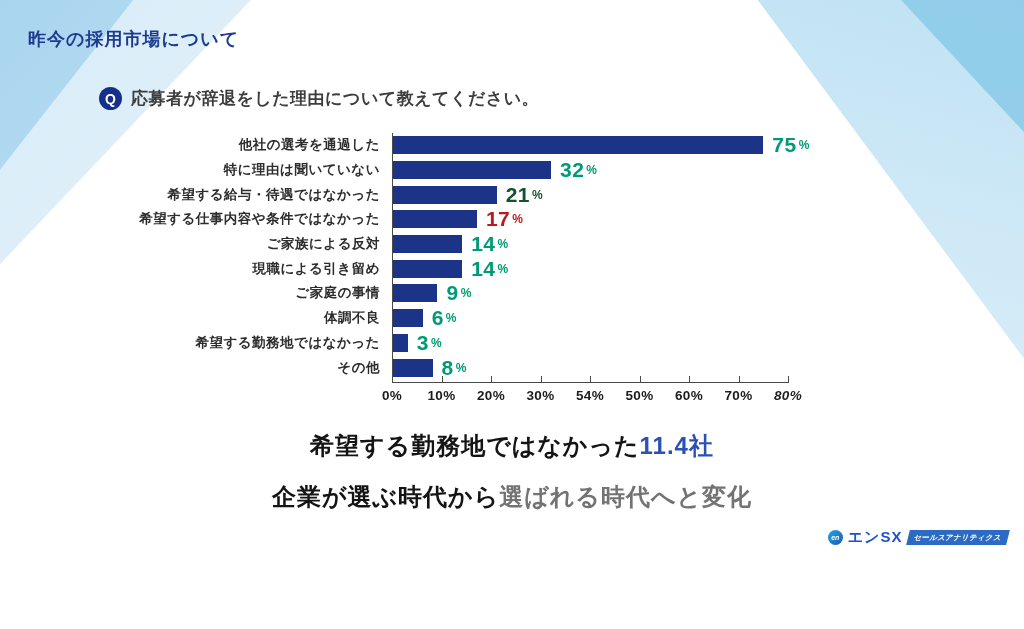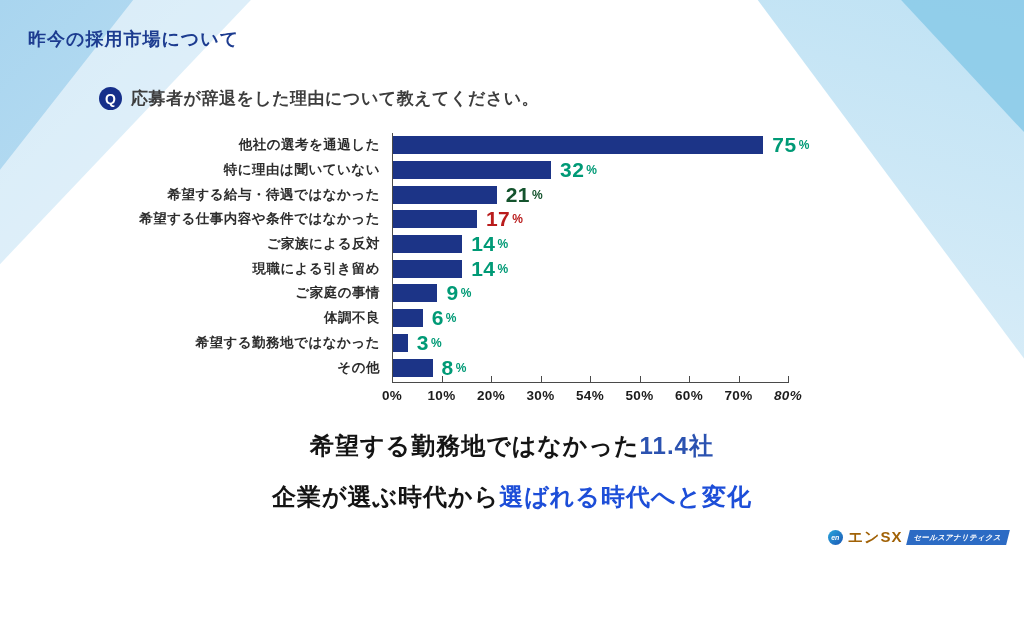--- a/index.html
+++ b/index.html
@@ -67,32 +67,32 @@
   .ticklbl {
     position:absolute; top:6px; transform:translateX(-50%);
     font-size:13.5px; font-weight:bold; color:#1c1c1c; letter-spacing:.3px; white-space:nowrap;
   }
 
   
   .summary { position:absolute; left:0; top:430px; width:1024px; text-align:center; }
   .sline { font-size:24px; font-weight:bold; color:#141414; letter-spacing:1px; }
   .sline + .sline { margin-top:19px; }
   .hl-blue { color:#2b52b0; }
-  .hl-gold { color:#1d4ed8; }
+  .hl-gold { color:#737373; }
 
   
   .logo { position:absolute; right:16px; top:528px; display:flex; align-items:center; }
   .logo-mark {
     width:15px; height:15px; border-radius:50%;
     background:linear-gradient(135deg,#2aa7dc,#1b57b5);
     color:#ffffff; font-size:7px; font-weight:bold; font-style:italic;
     display:flex; align-items:center; justify-content:center; flex:0 0 auto;
   }
   .logo-text {
-    margin-left:5px; font-size:15px; font-weight:bold; color:#a16207; letter-spacing:1px;
+    margin-left:5px; font-size:15px; font-weight:bold; color:#1d4ed8; letter-spacing:1px;
   }
   .logo-badge {
     margin-left:6px; background:#2c6bc4; color:#ffffff;
     font-size:7.5px; font-weight:bold; padding:2.5px 6px;
     transform:skewX(-14deg); letter-spacing:.3px; white-space:nowrap;
   }
 </style>
 </head>
 <body>
 

